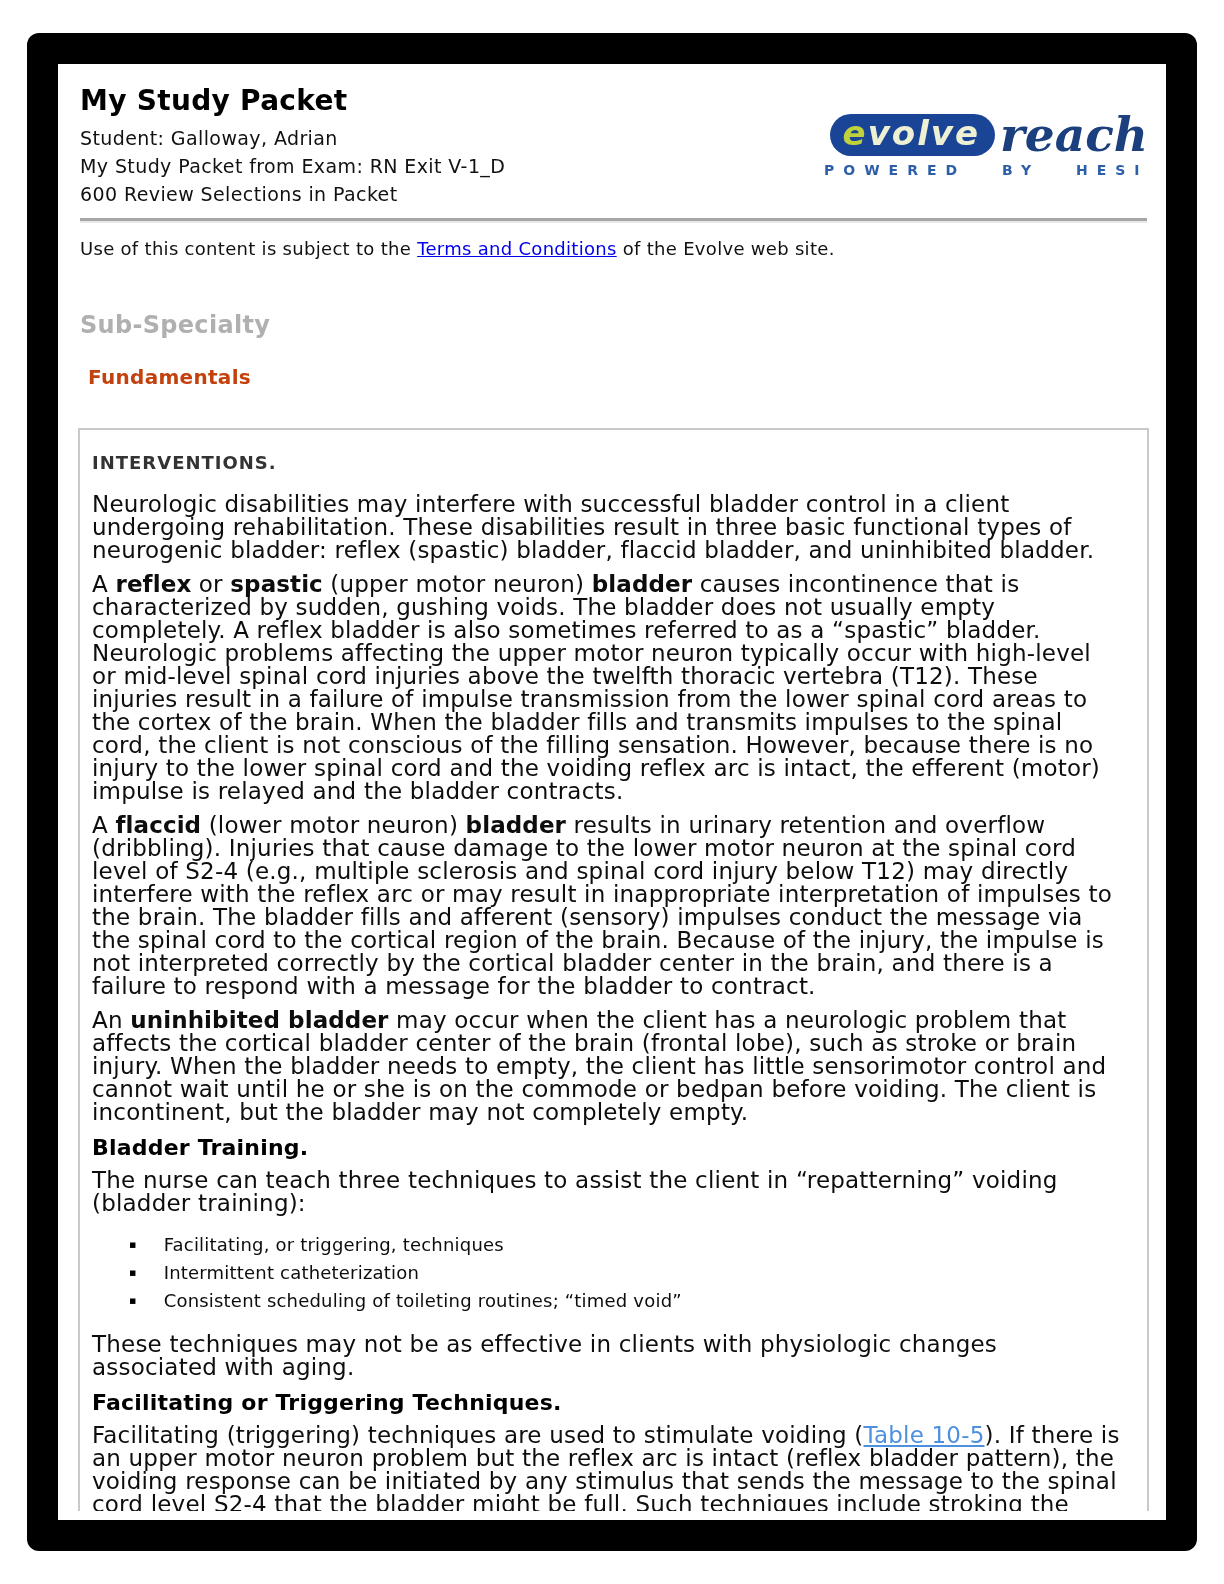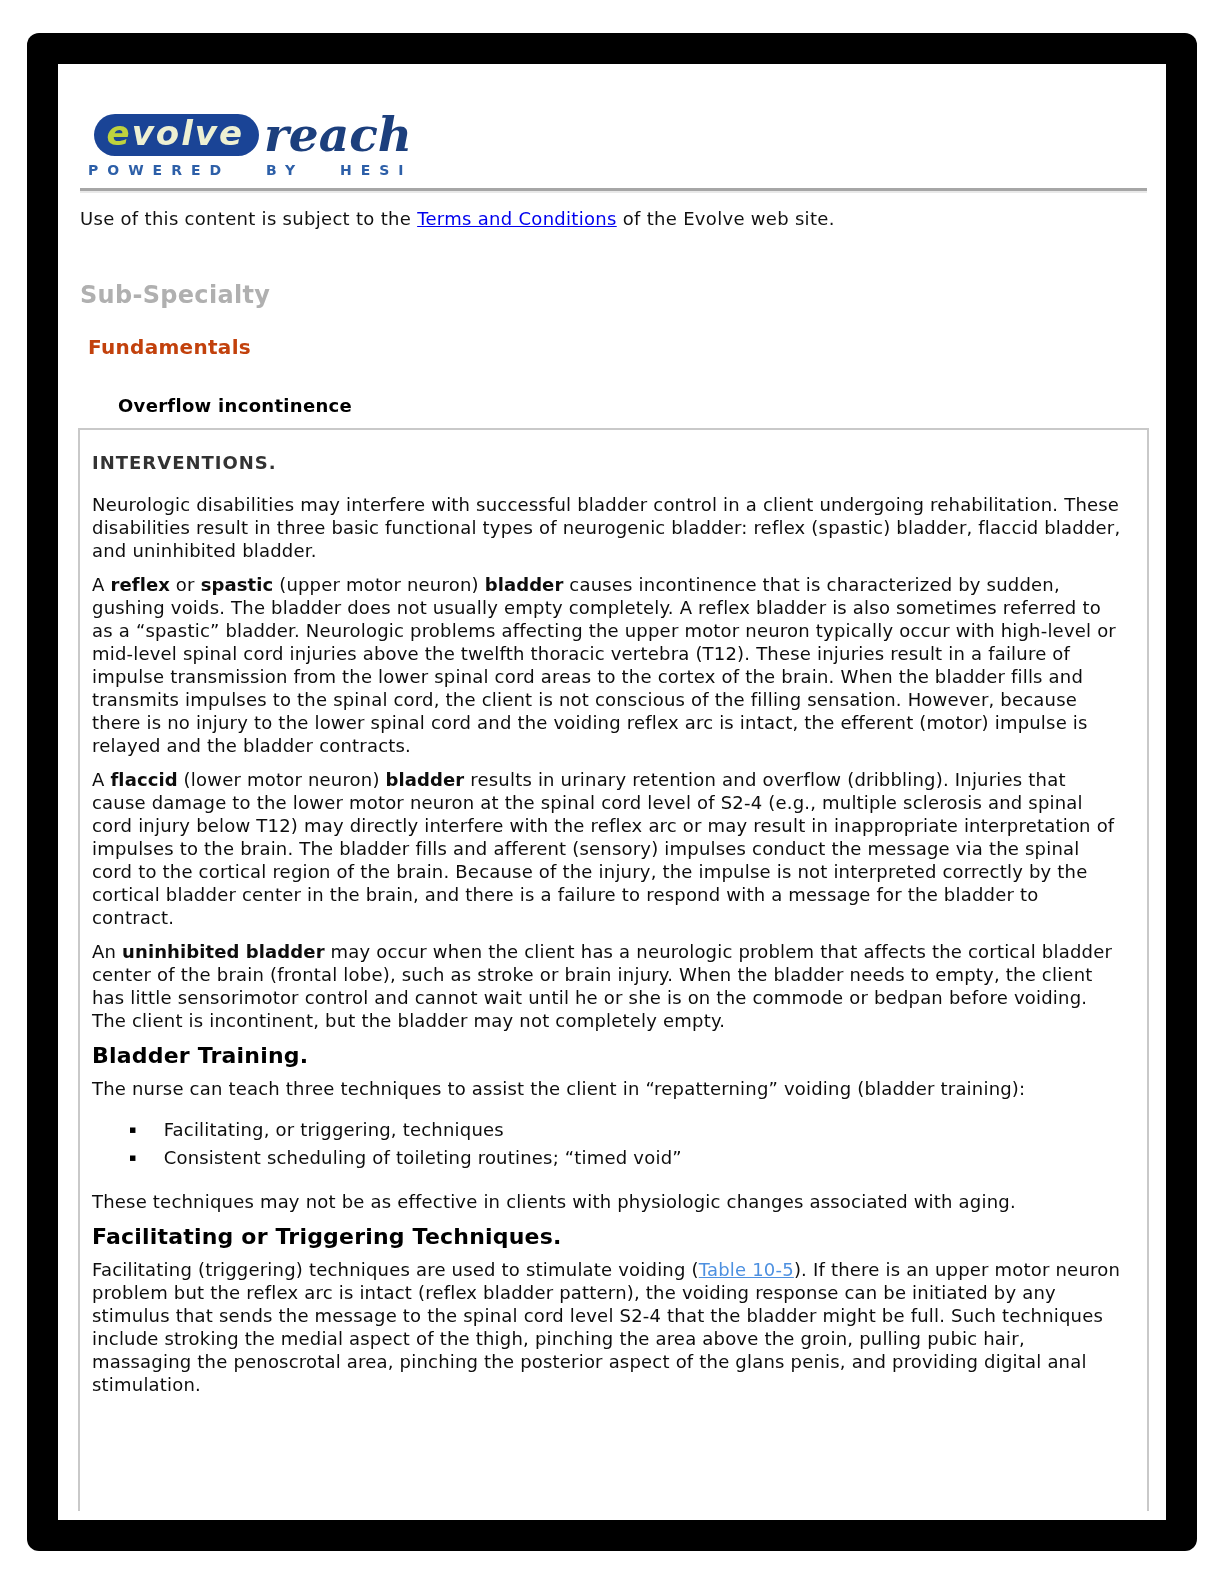--- a/index.html
+++ b/index.html
@@ -58,37 +58,43 @@
   .content-box {
     position: absolute; left: 20px; right: 17px; top: 364px; bottom: 9px;
     border: 2px solid #c9c9c9; border-bottom: none;
     padding: 20px 10px 0 12px; box-sizing: border-box; overflow: hidden;
     background: #ffffff;
   }
   .interventions-label {
     font-size: 18px; font-weight: bold; color: #333;
     letter-spacing: 1px; margin: 2px 0 20px 0;
   }
-  .body-p { font-size: 18px; line-height: 23px; margin: 0 16px 11px 0; color: #0d0d0d; letter-spacing: 0.2px; }
+  .body-p { font-size: 23px; line-height: 23px; margin: 0 16px 11px 0; color: #0d0d0d; letter-spacing: 0.2px; }
   .body-p strong { letter-spacing: 0.1px; }
   .section-heading { font-size: 22px; font-weight: bold; color: #000; margin: 4px 0 9px 0; letter-spacing: 0.2px; }
   .bullet-list { list-style: none; margin: 16px 0 18px 37px; padding: 0; }
   .bullet-list li { font-size: 18px; line-height: 28px; color: #0d0d0d; letter-spacing: 0.2px; }
   .bullet-list li::before {
     content: "\25AA"; font-size: 11px; margin-right: 27px; vertical-align: 3px; color: #000;
   }
   .table-link { color: #4d90e0; text-decoration: underline; cursor: pointer; }
 </style>
 </head>
 <body>
 
 <div class="frame">
   <div class="content">
 
     <div class="header-row">
+      <div>
+        <div class="page-title">My Study Packet</div>
+        <div class="header-line">Student: Galloway, Adrian</div>
+        <div class="header-line">My Study Packet from Exam: RN Exit V-1_D</div>
+        <div class="header-line">600 Review Selections in Packet</div>
+      </div>
       <div class="logo">
         <div class="logo-top">
           <span class="evolve-pill"><span class="pill-e">e</span><span>volve</span></span>
           <span class="reach">reach</span>
         </div>
         <div class="logo-tagline">POWERED BY HESI</div>
       </div>
     </div>
 
     <div class="divider"></div>
@@ -103,20 +109,21 @@
       <div class="interventions-label">INTERVENTIONS.</div>
       <div id="blocks">
           <p class="body-p"><span>Neurologic disabilities may interfere with successful bladder control in a client undergoing rehabilitation. These disabilities result in three basic functional types of neurogenic bladder: reflex (spastic) bladder, flaccid bladder, and uninhibited bladder.</span></p>
           <p class="body-p"><span>A </span><strong>reflex</strong><span> or </span><strong>spastic</strong><span> (upper motor neuron) </span><strong>bladder</strong><span> causes incontinence that is characterized by sudden, gushing voids. The bladder does not usually empty completely. A reflex bladder is also sometimes referred to as a “spastic” bladder. Neurologic problems affecting the upper motor neuron typically occur with high-level or mid-level spinal cord injuries above the twelfth thoracic vertebra (T12). These injuries result in a failure of impulse transmission from the lower spinal cord areas to the cortex of the brain. When the bladder fills and transmits impulses to the spinal cord, the client is not conscious of the filling sensation. However, because there is no injury to the lower spinal cord and the voiding reflex arc is intact, the efferent (motor) impulse is relayed and the bladder contracts.</span></p>
           <p class="body-p"><span>A </span><strong>flaccid</strong><span> (lower motor neuron) </span><strong>bladder</strong><span> results in urinary retention and overflow (dribbling). Injuries that cause damage to the lower motor neuron at the spinal cord level of S2-4 (e.g., multiple sclerosis and spinal cord injury below T12) may directly interfere with the reflex arc or may result in inappropriate interpretation of impulses to the brain. The bladder fills and afferent (sensory) impulses conduct the message via the spinal cord to the cortical region of the brain. Because of the injury, the impulse is not interpreted correctly by the cortical bladder center in the brain, and there is a failure to respond with a message for the bladder to contract.</span></p>
           <p class="body-p"><span>An </span><strong>uninhibited bladder</strong><span> may occur when the client has a neurologic problem that affects the cortical bladder center of the brain (frontal lobe), such as stroke or brain injury. When the bladder needs to empty, the client has little sensorimotor control and cannot wait until he or she is on the commode or bedpan before voiding. The client is incontinent, but the bladder may not completely empty.</span></p>
           <div class="section-heading">Bladder Training.</div>
           <p class="body-p"><span>The nurse can teach three techniques to assist the client in “repatterning” voiding (bladder training):</span></p>
           <ul class="bullet-list">
             <li>Facilitating, or triggering, techniques</li>
+            <li>Intermittent catheterization</li>
             <li>Consistent scheduling of toileting routines; “timed void”</li>
           </ul>
           <p class="body-p"><span>These techniques may not be as effective in clients with physiologic changes associated with aging.</span></p>
           <div class="section-heading">Facilitating or Triggering Techniques.</div>
           <p class="body-p"><span>Facilitating (triggering) techniques are used to stimulate voiding (</span><a href="#" class="table-link">Table 10-5</a><span>). If there is an upper motor neuron problem but the reflex arc is intact (reflex bladder pattern), the voiding response can be initiated by any stimulus that sends the message to the spinal cord level S2-4 that the bladder might be full. Such techniques include stroking the medial aspect of the thigh, pinching the area above the groin, pulling pubic hair, massaging the penoscrotal area, pinching the posterior aspect of the glans penis, and providing digital anal stimulation.</span></p>
         </div>
     </div>
 
   </div>
 </div>

